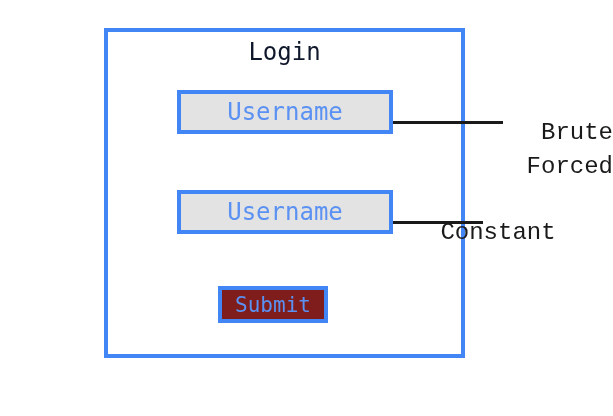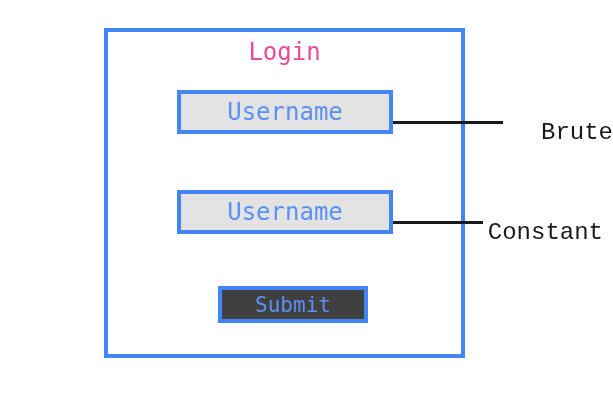--- a/index.html
+++ b/index.html
@@ -35,21 +35,21 @@
     background: transparent;
   }
 
   
   .login-title {
     position: absolute;
     left: 104px;
     top: 36px;
     width: 361px;
     text-align: center;
-    color: #ec4899;
+    color: #0f172a;
     font-size: 24px;
     line-height: 32px;
     font-family: "DejaVu Sans Mono", monospace;
     white-space: pre;
   }
 
   
   .field {
     position: absolute;
     left: 177px;
@@ -70,25 +70,25 @@
     white-space: pre;
   }
   #field-username { top: 90px; }
   #field-password { top: 190px; }
 
   
   .submit-btn {
     position: absolute;
     left: 218px;
     top: 286px;
-    width: 150px;
+    width: 110px;
     height: 37px;
     box-sizing: border-box;
     border: 4px solid #4285f4;
-    background: #404040;
+    background: #7f1d1d;
     display: flex;
     align-items: center;
     justify-content: center;
   }
   .submit-label {
     color: #5a91f2;
     font-size: 21px;
     line-height: 24px;
     font-family: "DejaVu Sans Mono", monospace;
     white-space: pre;
@@ -121,23 +121,24 @@
     white-space: pre;
     text-align: right;
     margin-top: 12px;
   }
   #annotation-brute-forced {
     left: 383px;
     top: 104px;
     width: 230px;
   }
   #annotation-constant {
-    left: 373px;
+    left: 383px;
     top: 204px;
     width: 230px;
+    text-align: center;
   }
 </style>
 </head>
 <body>
 
 <div id="canvas">
 
   <div class="login-box"></div>
 
   <div class="login-title">Login</div>
@@ -151,17 +152,17 @@
   </div>
 
   <div class="submit-btn">
     <span class="submit-label">Submit</span>
   </div>
 
   <div class="connector" id="connector-username"></div>
 
   <div class="connector" id="connector-password"></div>
 
-  <div class="annotation" id="annotation-brute-forced"><span>Brute</span><br></div>
+  <div class="annotation" id="annotation-brute-forced"><span>Brute</span><br><span>Forced</span></div>
 
   <div class="annotation" id="annotation-constant"><span>Constant</span></div>
 
 </div>
 
 </body></html>

